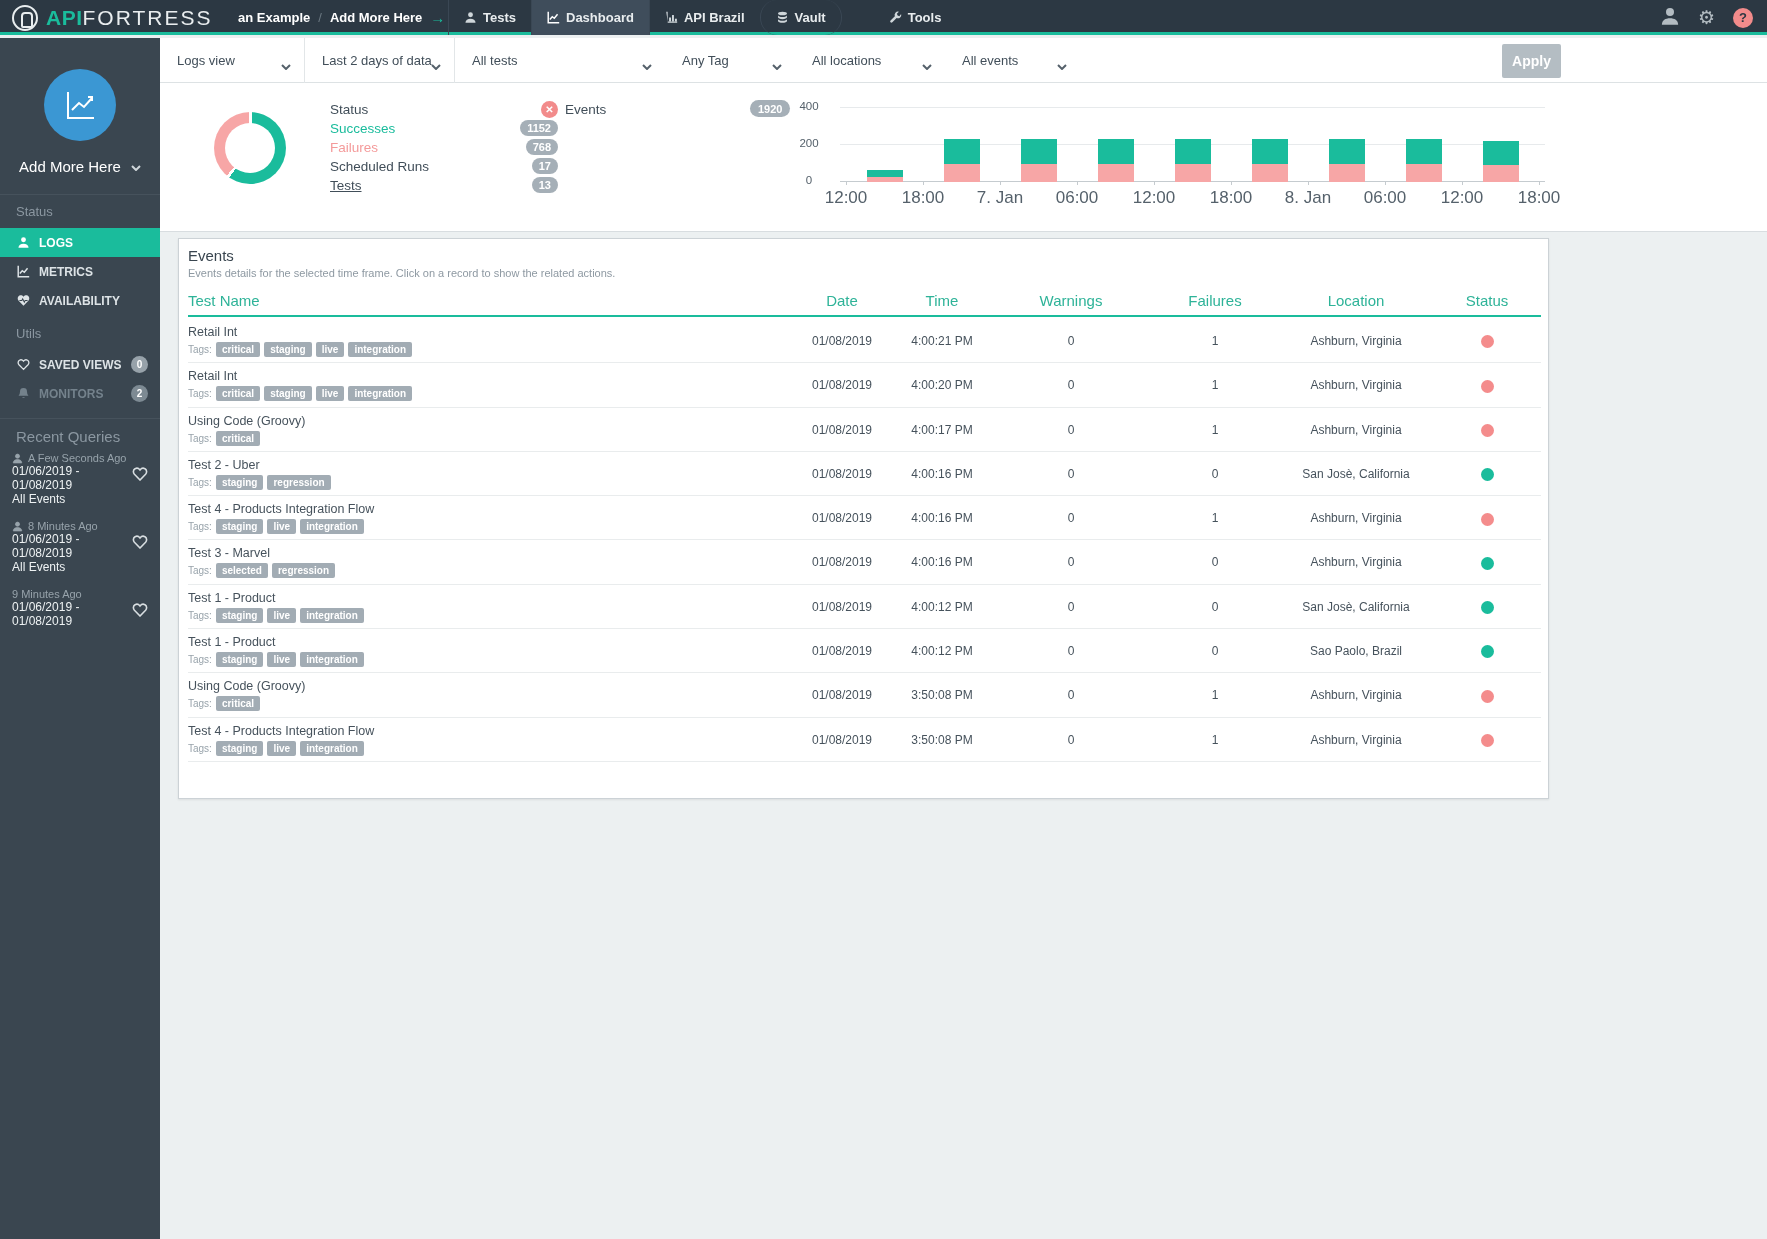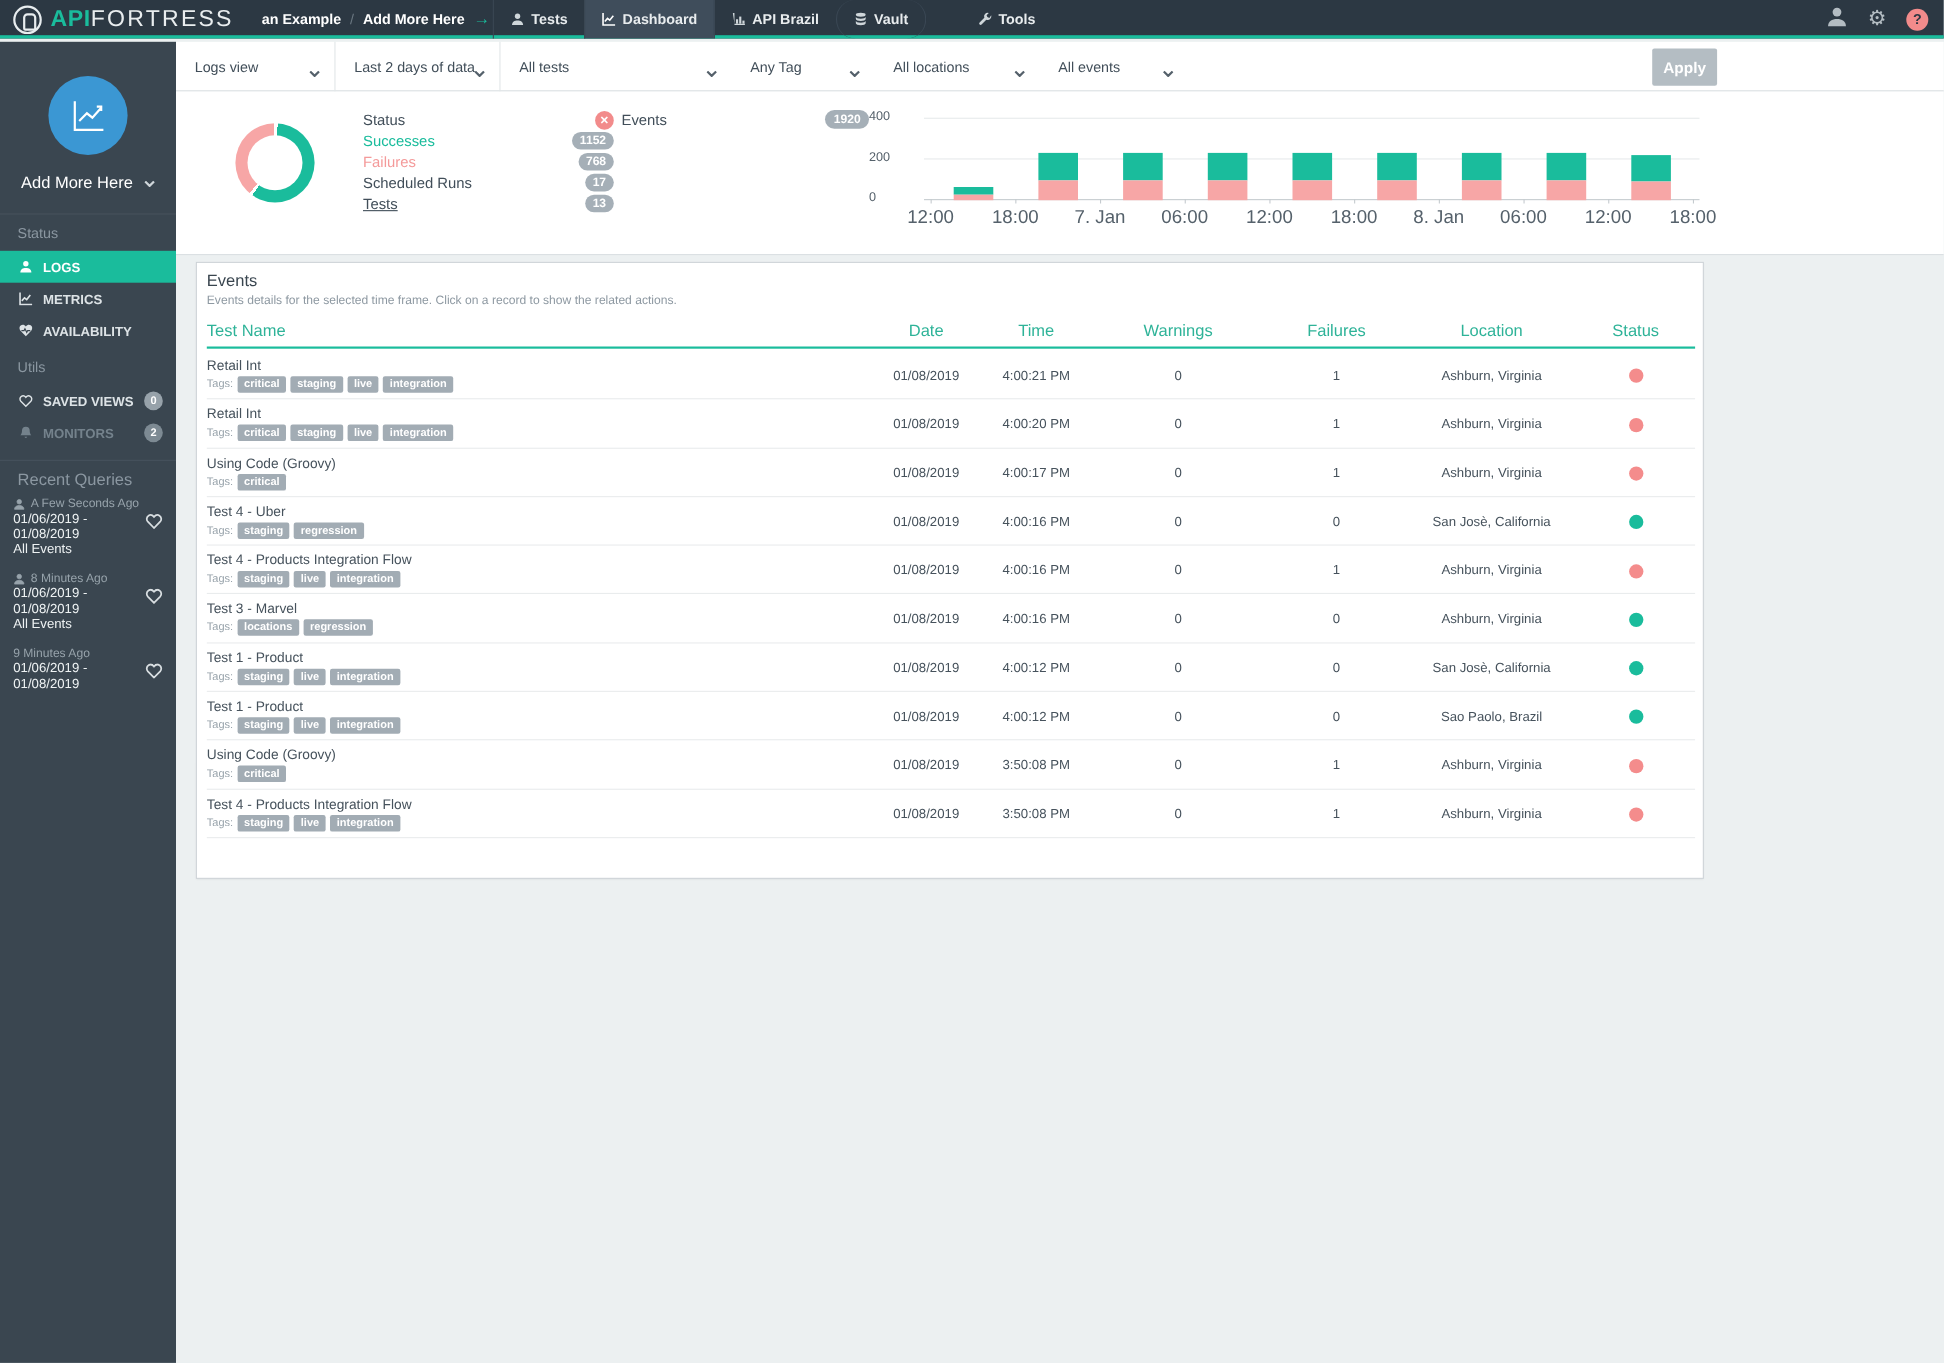--- a/index.html
+++ b/index.html
@@ -77,21 +77,21 @@
   .metric-row.failure .metric-label { color:#f49a9a; }
   .metric-label.underline { text-decoration:underline; }
   .metric-badge { position:absolute; right:0; top:1px; min-width:20px; height:16px; border-radius:9px; background:#a5afb7; color:#fff; font-size:11px; font-weight:bold; display:flex; align-items:center; justify-content:center; padding:0 7px; }
   .metric-row.status .metric-badge { width:17px; min-width:17px; height:17px; padding:0; border-radius:50%; background:#f28b8b; }
   .metric-row.status .metric-badge::before { content:"\2715"; font-size:10px; }
   .events-label { position:absolute; left:405px; top:19px; font-size:13.5px; color:#414e59; }
   .events-badge { position:absolute; left:590px; top:17px; min-width:20px; height:17px; border-radius:10px; background:#a5afb7; color:#fff; font-size:11px; font-weight:bold; display:flex; align-items:center; justify-content:center; padding:0 8px; }
   
   .chart { position:absolute; left:630px; top:20px; width:760px; height:112px; }
   .chart-yaxis { position:absolute; left:0; top:0; width:38px; height:80px; }
-  .ytick { position:absolute; right:0; width:38px; text-align:left; font-size:11.5px; color:#55616b; }
+  .ytick { position:absolute; right:0; width:38px; text-align:center; font-size:11.5px; color:#55616b; }
   .chart-plot { position:absolute; left:50px; top:0; width:705px; height:80px; }
   .gridline { position:absolute; left:0; width:705px; height:1px; background:#e7eaec; }
   .gridline.axis { background:#c5cbcf; }
   .xtick { position:absolute; top:78px; width:1px; height:4px; background:#c5cbcf; }
   .bar { position:absolute; bottom:1px; width:36px; display:flex; flex-direction:column; justify-content:flex-end; }
   .seg.success-seg { background:#1abc9c; }
   .seg.failure-seg { background:#f7a6a6; }
   .chart-xaxis { position:absolute; left:50px; top:85px; width:705px; height:16px; }
   .xlabel { position:absolute; top:0; width:60px; margin-left:-30px; text-align:center; font-size:17px; color:#55616b; }
 
@@ -505,21 +505,21 @@
           </span>
           <span class="tcell c-date">01/08/2019</span>
           <span class="tcell c-time">4:00:17 PM</span>
           <span class="tcell c-warn">0</span>
           <span class="tcell c-fail">1</span>
           <span class="tcell c-loc">Ashburn, Virginia</span>
           <span class="tcell c-status fail"><span class="status-dot"></span></span>
         </div>
 
         <div class="trow">
-          <span class="t-name">Test 4 - Uber</span>
+          <span class="t-name">Test 2 - Uber</span>
           <span class="t-tags">
             <span>Tags:</span>
             <span style="display:flex;gap:4px">
               <span class="tag-pill">staging</span>
               <span class="tag-pill">regression</span>
             </span>
           </span>
           <span class="tcell c-date">01/08/2019</span>
           <span class="tcell c-time">4:00:16 PM</span>
           <span class="tcell c-warn">0</span>
@@ -544,21 +544,21 @@
           <span class="tcell c-fail">1</span>
           <span class="tcell c-loc">Ashburn, Virginia</span>
           <span class="tcell c-status fail"><span class="status-dot"></span></span>
         </div>
 
         <div class="trow">
           <span class="t-name">Test 3 - Marvel</span>
           <span class="t-tags">
             <span>Tags:</span>
             <span style="display:flex;gap:4px">
-              <span class="tag-pill">locations</span>
+              <span class="tag-pill">selected</span>
               <span class="tag-pill">regression</span>
             </span>
           </span>
           <span class="tcell c-date">01/08/2019</span>
           <span class="tcell c-time">4:00:16 PM</span>
           <span class="tcell c-warn">0</span>
           <span class="tcell c-fail">0</span>
           <span class="tcell c-loc">Ashburn, Virginia</span>
           <span class="tcell c-status pass"><span class="status-dot"></span></span>
         </div>

